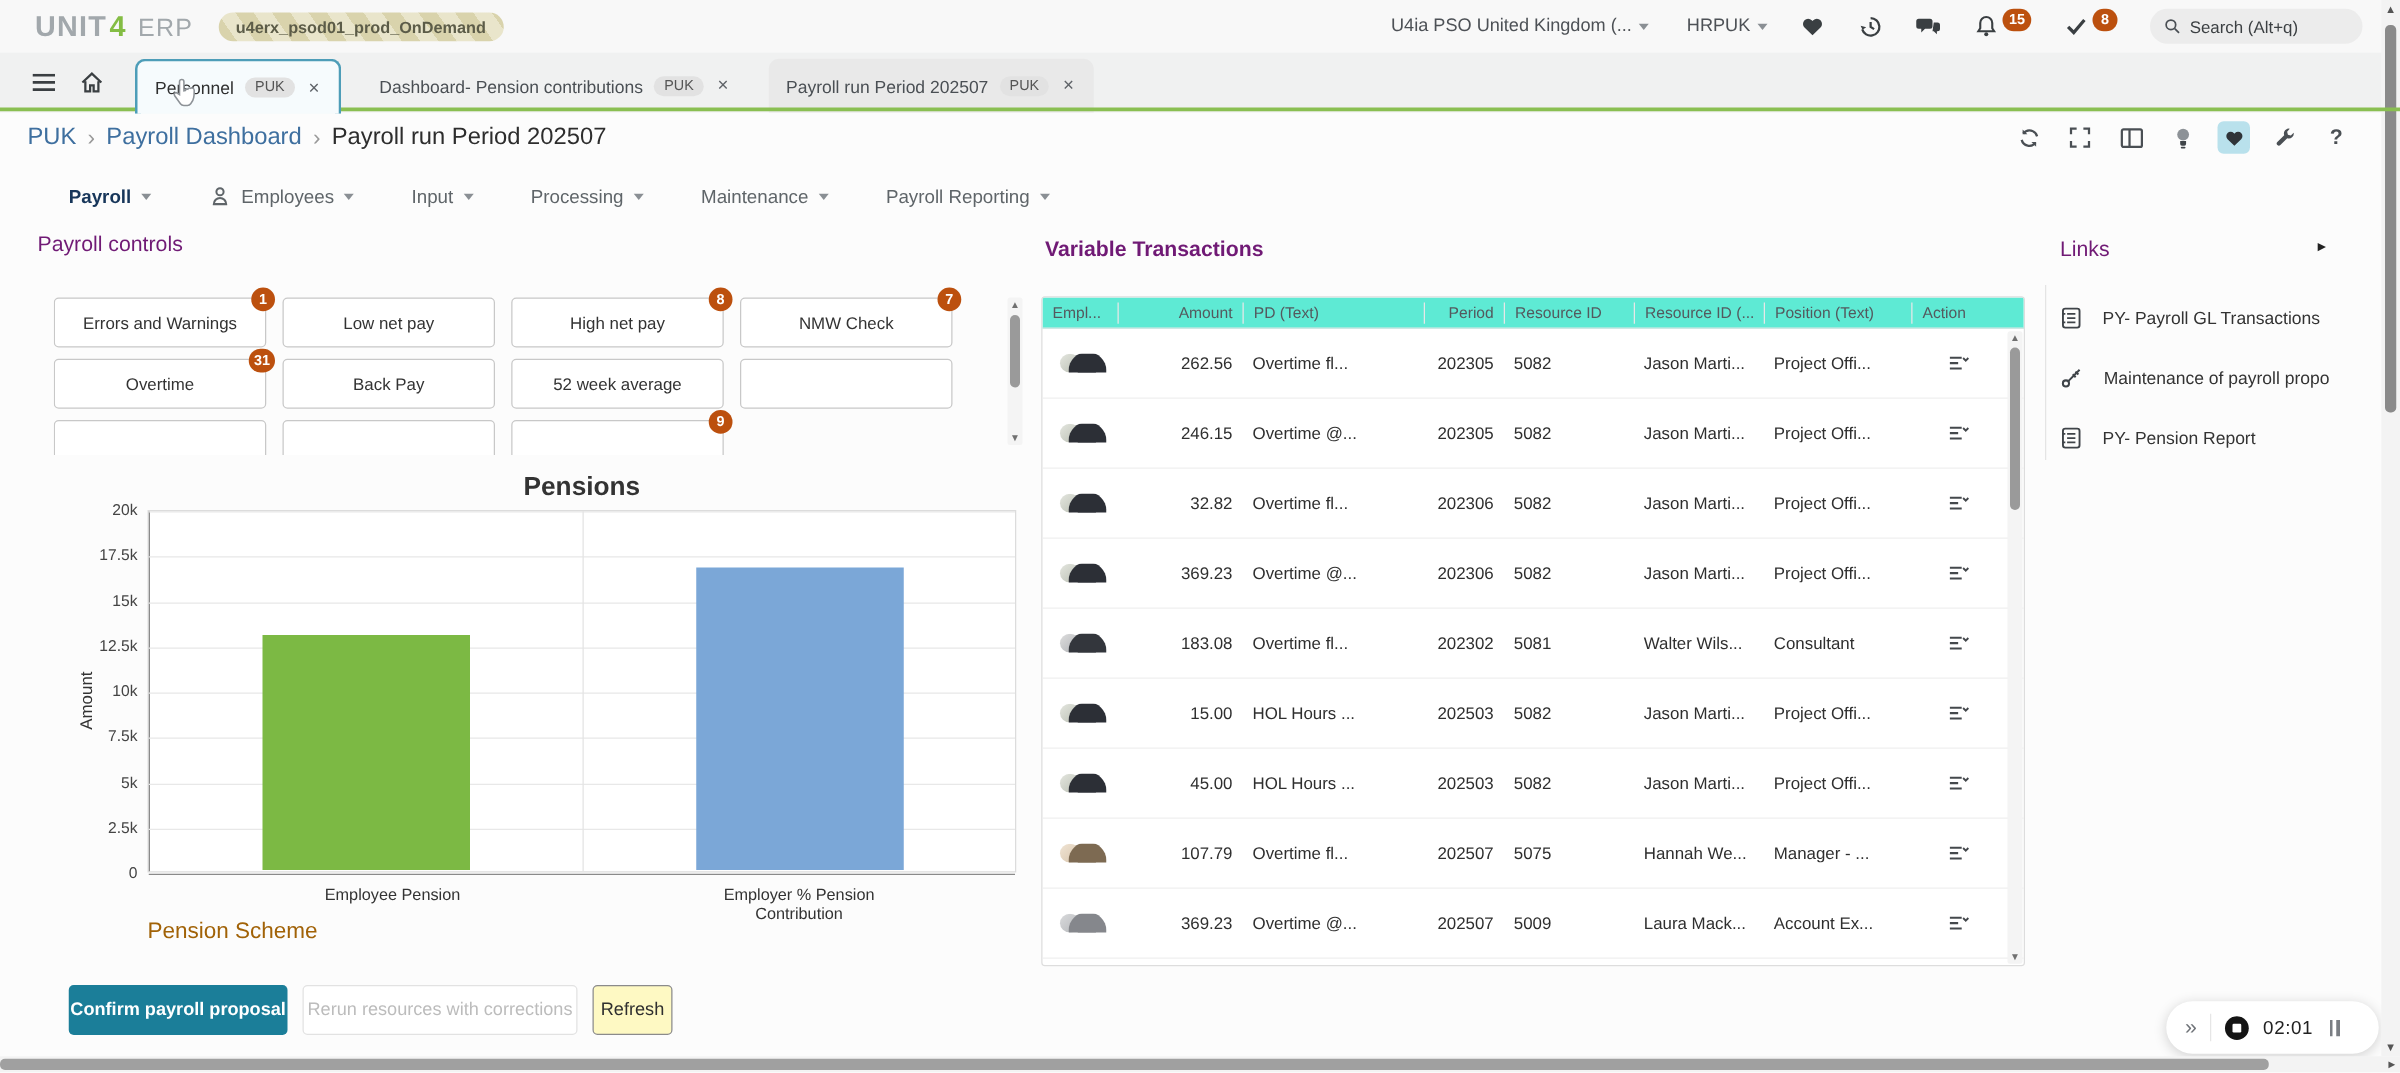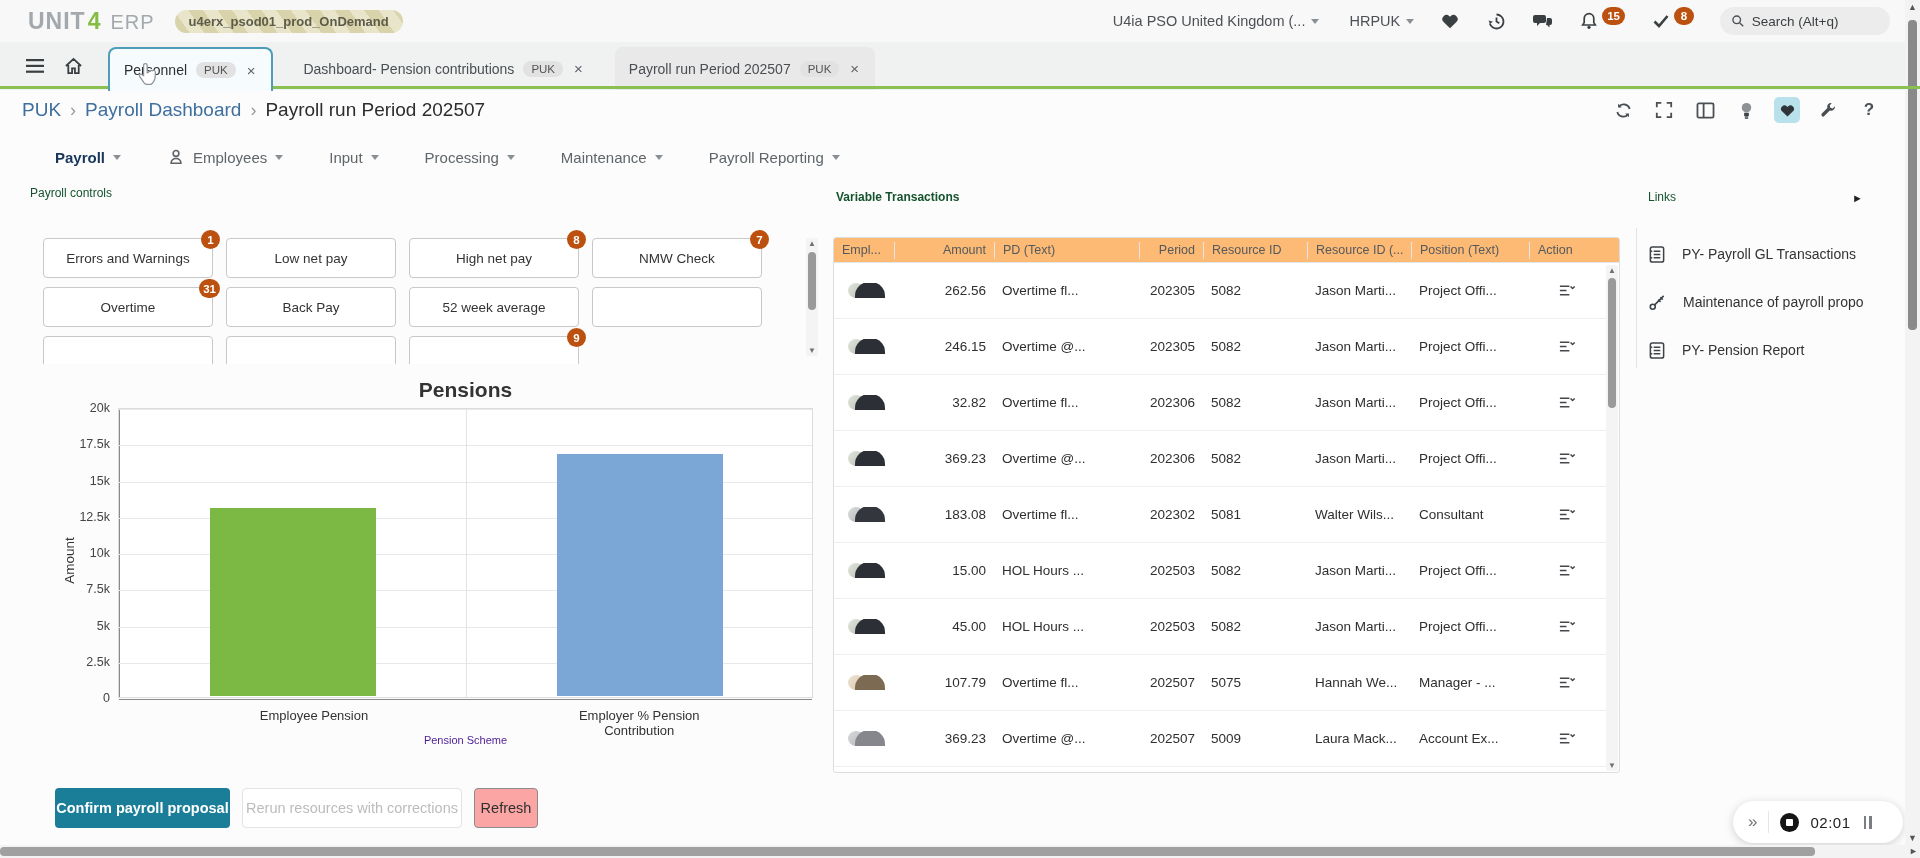--- a/index.html
+++ b/index.html
@@ -55,21 +55,21 @@
   .ci-help { font-size:17px; font-weight:bold; color:#4a4f54; }
 
   
   .menubar { position:absolute; left:55px; top:135px; height:44px; display:flex; align-items:center; gap:46px; }
   .menu-item { display:flex; align-items:center; gap:8px; font-size:15px; color:#5f6569; cursor:pointer; }
   .menu-item.active .mi-label { color:#17365a; font-weight:bold; }
   .mi-icon:empty { display:none; }
   .mi-icon { display:flex; align-items:center; }
 
   
-  .section-title { position:absolute; font-size:12px; color:#14532d; }
+  .section-title { position:absolute; font-size:17px; color:#701a75; }
   #controls-title { left:30px; top:186px; }
   .ctrl-wrap { position:absolute; left:43px; top:224px; width:766px; height:140px; overflow:hidden; }
   .ctrl-grid { display:grid; grid-template-columns:repeat(4,170px); column-gap:13px; row-gap:9px; padding-top:14px; }
   .ctrl-btn { position:relative; height:40px; background:#fff; border:1px solid #c8c8c8; border-radius:4px;
     display:flex; align-items:center; justify-content:center; font-size:13.5px; color:#333; cursor:pointer; }
   .ctrl-badge { position:absolute; top:-9px; right:-8px; background:#bc500e; color:#fff; border-radius:10px;
     min-width:19px; height:19px; padding:0 4px; font-size:11.5px; font-weight:bold;
     display:flex; align-items:center; justify-content:center; }
   .mini-scroll { position:absolute; width:12px; background:#f4f4f4; border-radius:2px; }
   .mini-scroll .ms-up, .mini-scroll .ms-down { position:absolute; left:0; width:12px; text-align:center; font-size:8px; color:#707070; }
@@ -82,29 +82,29 @@
   .chart { position:absolute; left:40px; top:366px; width:790px; height:405px; }
   .chart-title { position:absolute; left:78px; top:12px; width:695px; text-align:center; font-size:21px; font-weight:bold; color:#333; }
   .plot { position:absolute; left:78px; top:42px; width:695px; height:290px; background:#fff; border:1px solid #dcdcdc; }
   .gridline { position:absolute; left:0; width:100%; height:1px; background:#e8e8e8; }
   .gridline.axis { background:#8a8a8a; }
   .vline { position:absolute; top:0; bottom:0; width:1px; background:#e3e3e3; }
   .yaxis-line { position:absolute; left:0; top:0; bottom:0; width:1px; background:#8a8a8a; }
   .ytick { position:absolute; left:0; width:70px; text-align:right; font-size:12.5px; color:#444; }
   .bar { position:absolute; bottom:1px; }
   .xcat { position:absolute; top:342px; font-size:13px; color:#333; text-align:center; transform:translateX(-50%); }
-  .xlabel { position:absolute; left:78px; width:695px; top:368px; text-align:center; font-size:11px; color:#4c1d95; }
+  .xlabel { position:absolute; left:78px; width:695px; top:368px; font-size:18px; color:#a16207; }
   .ylabel { position:absolute; left:6px; top:187px; font-size:13.5px; color:#333; transform:rotate(-90deg); transform-origin:center; }
 
   
   #trans-title { left:836px; top:190px;font-weight:bold; }
   .table { position:absolute; left:833px; top:237px; width:787px; height:536px; background:#fff;
            border:1px solid #ddd; border-radius:3px; overflow:hidden; }
   .thead { display:grid; grid-template-columns:60px 100px 145px 64px 104px 104px 118px 76px; height:25px;
-           align-items:center; background:#fdba74; border-bottom:1px solid #e6e6e6; color:#54595e; font-size:12.5px; }
+           align-items:center; background:#5eead4; border-bottom:1px solid #e6e6e6; color:#54595e; font-size:12.5px; }
   .thead span { padding:0 8px; white-space:nowrap; overflow:hidden; }
   .thead span + span { border-left:1px solid #e7e7e7; height:17px; line-height:17px; }
   .th-right { text-align:right; }
   .trow { display:grid; grid-template-columns:60px 100px 145px 64px 104px 104px 118px 76px; height:56px;
           align-items:center; border-bottom:1px solid #efefef; font-size:13.5px; color:#2f2f2f; }
   .trow span { padding:0 8px; white-space:nowrap; overflow:hidden; }
   .td-right { text-align:right; }
   .avatar { width:44px; height:44px; border-radius:50%; position:relative; overflow:hidden; margin-left:6px; }
   .avatar i { position:absolute; display:block; }
   .avatar .head { top:9px; left:14px; width:15px; height:15px; border-radius:50%; }
@@ -120,21 +120,21 @@
   .links-list { position:absolute; left:1648px; top:230px; width:258px; overflow:hidden; }
   .link-item { display:flex; align-items:center; gap:16px; height:48px; cursor:pointer; }
   .link-label { font-size:14px; color:#333; white-space:nowrap; }
   .link-icon { display:flex; align-items:center; }
 
   
   .btn { position:absolute; top:788px; height:40px; border-radius:4px; font-size:14.5px;
          display:flex; align-items:center; justify-content:center; cursor:pointer; font-family:"Liberation Sans",sans-serif; }
   #btn-confirm { left:55px; width:175px; background:#1b7e99; color:#fff; font-weight:bold; border:none; }
   #btn-rerun { left:242px; width:220px; background:#fff; color:#bcbcbc; border:1px solid #e2e2e2; }
-  #btn-refresh { left:474px; width:64px; background:#fca5a5; color:#2f2f2f; border:1px solid #8b8b8b; }
+  #btn-refresh { left:474px; width:64px; background:#fef9c3; color:#2f2f2f; border:1px solid #8b8b8b; }
 
   
   .recorder { position:absolute; left:1733px; top:801px; height:42px; width:170px; background:#fff; border-radius:21px;
     box-shadow:0 2px 10px rgba(0,0,0,0.18); display:flex; align-items:center; padding:0 15px; gap:11px; }
   .rec-collapse { color:#6f7378; font-size:17px; cursor:pointer; }
   .rec-div { width:1px; height:22px; background:#e6e6e6; }
   .rec-dot { width:19px; height:19px; border-radius:50%; background:#141414; display:flex; align-items:center; justify-content:center; }
   .rec-dot i { width:7px; height:7px; background:#fff; border-radius:1px; display:block; }
   .rec-time { font-size:15px; color:#222; letter-spacing:0.5px; }
   .rec-pause { display:flex; gap:3px; margin-left:2px; cursor:pointer; }

